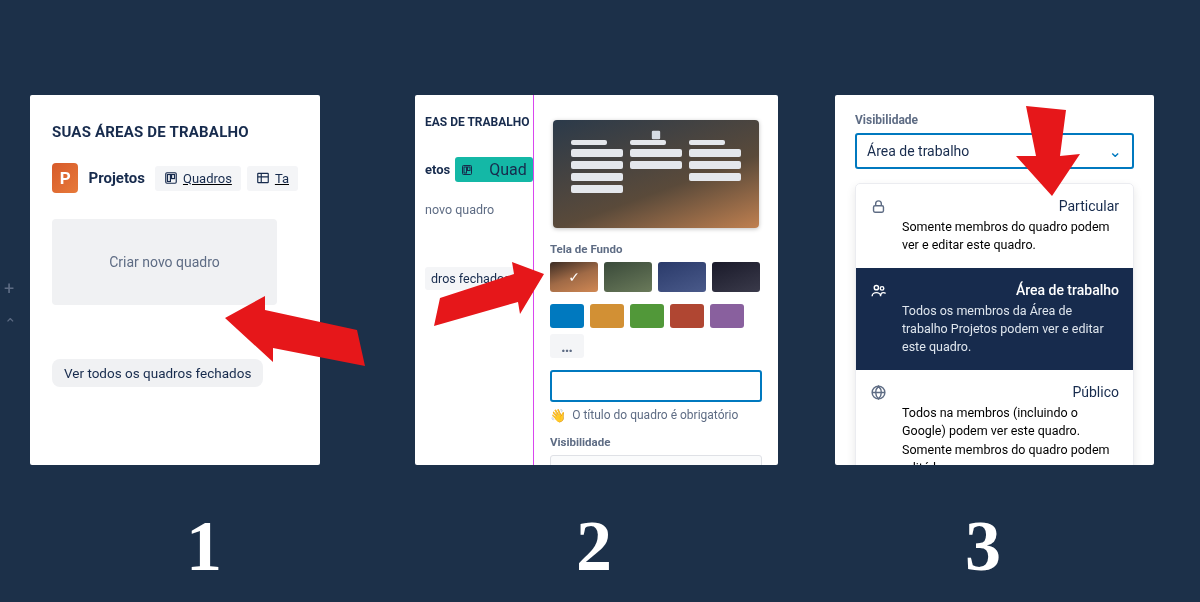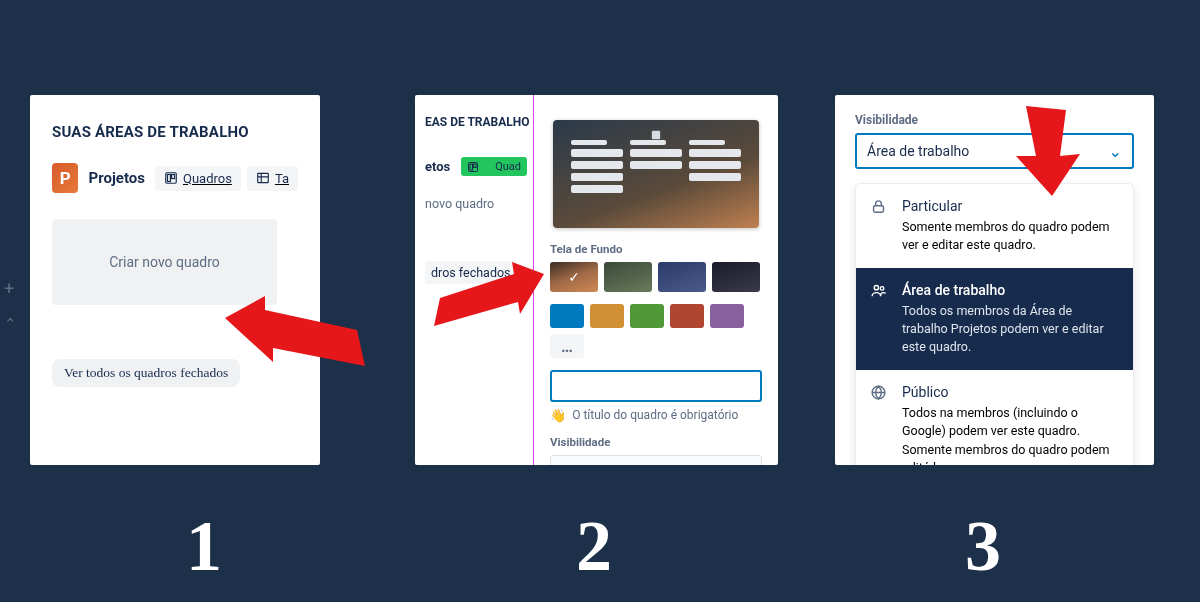--- a/index.html
+++ b/index.html
@@ -36,31 +36,31 @@
     font-size:13px; color:#172b4d;
   }
   .p1-tab svg { width:14px; height:14px; stroke:#172b4d; }
   .p1-create {
     width: 225px; height: 86px; background:#f0f1f3; border-radius:4px;
     display:flex;align-items:center;justify-content:center;
     font-size:14px; color:#5e6c84; cursor:pointer; margin-bottom: 54px;
   }
   .p1-closed-btn {
     display:inline-block; padding:6px 12px; background:#f0f1f3;
-    font-size:13.5px; color:#172b4d; border-radius:8px; cursor:pointer;font-family:Liberation Serif, serif;
+    font-size:13.5px; color:#172b4d; border-radius:8px; cursor:pointer;
   }
   .p1-plus { position:absolute; left:4px; top:278px; font-size:18px; color:#5e6c84; }
   .p1-chev { position:absolute; left:4px; top:315px; font-size:15px; color:#5e6c84; }
 
   
   #p2 { left: 415px; top: 95px; width: 363px; height: 370px; display:flex; }
   .p2-left { width: 118px; padding: 20px 6px 10px 10px; font-size:13px; color:#172b4d; overflow:hidden; }
   .p2-left-title { font-size:12px; font-weight:700; color:#172b4d; margin-bottom:28px; white-space:nowrap; }
   .p2-left-row { display:flex;align-items:center;gap:5px; margin-bottom:20px; }
-  .p2-left-tab { display:flex;align-items:center; gap:16px; margin-left:auto; background:#22c55e; padding:3px 6px; border-radius:3px; font-size:11px; }
+  .p2-left-tab { display:flex;align-items:center; gap:16px; margin-left:auto; background:#14b8a6; padding:3px 6px; border-radius:3px; font-size:16px; }
   .p2-left-sub { color:#5e6c84; font-size:12.5px; margin-bottom:50px; }
   .p2-left-closed { font-size:12.5px; color:#172b4d; background:#f4f5f7; padding:4px 6px; border-radius:3px; display:inline-block;text-align:right; }
   .p2-right { flex:1; border-left:1px solid #d946ef; padding:25px 16px 10px; position:relative; }
   .p2-preview {
     width: 206px; height: 108px; margin:0 auto 14px; border-radius:4px;
     background: linear-gradient(160deg,#2b3a4a 0%, #5a4a3a 60%, #c08050 100%);
     position:relative; box-shadow:0 1px 4px rgba(0,0,0,.25);
     display:flex; gap:7px; padding:20px 12px 12px; justify-content:center;
   }
   .p2-preview-logo { position:absolute; top:5px; left:50%; transform:translateX(-50%); width:12px;height:10px; }
@@ -98,21 +98,21 @@
   }
   .p3-drop {
     border:1px solid #ebecf0; border-radius:5px; box-shadow:0 4px 10px rgba(0,0,0,.1);
     overflow:hidden;
   }
   .p3-opt { display:flex; gap:12px; padding:13px 14px 14px; cursor:pointer; }
   .p3-opt.sel { background:#172b4d; color:#fff; }
   .p3-opt-ico { width:20px; flex-shrink:0; display:flex; padding-top:1px; }
   .p3-opt-ico svg { width:17px; height:17px; }
   .p3-opt-body { flex:1; }
-  .p3-opt-title { font-size:14px; font-weight:400; color:#172b4d; line-height:1.35; margin-bottom:2px; }
+  .p3-opt-title { font-size:14px; font-weight:400; color:#172b4d; line-height:1.35; margin-bottom:2px;text-align:right; }
   .p3-opt.sel .p3-opt-title { color:#fff; font-weight:500; }
   .p3-opt-desc { font-size:12.5px; color:#000000; line-height:1.45; }
   .p3-opt.sel .p3-opt-desc { color:#dfe6ee; }
 
   
   .stepnum {
     position:absolute; bottom:14px; font-size:72px; font-weight:700; color:#fff;
     font-family: Georgia, "Times New Roman", serif;
   }
   #n1 { left: 186px; }

